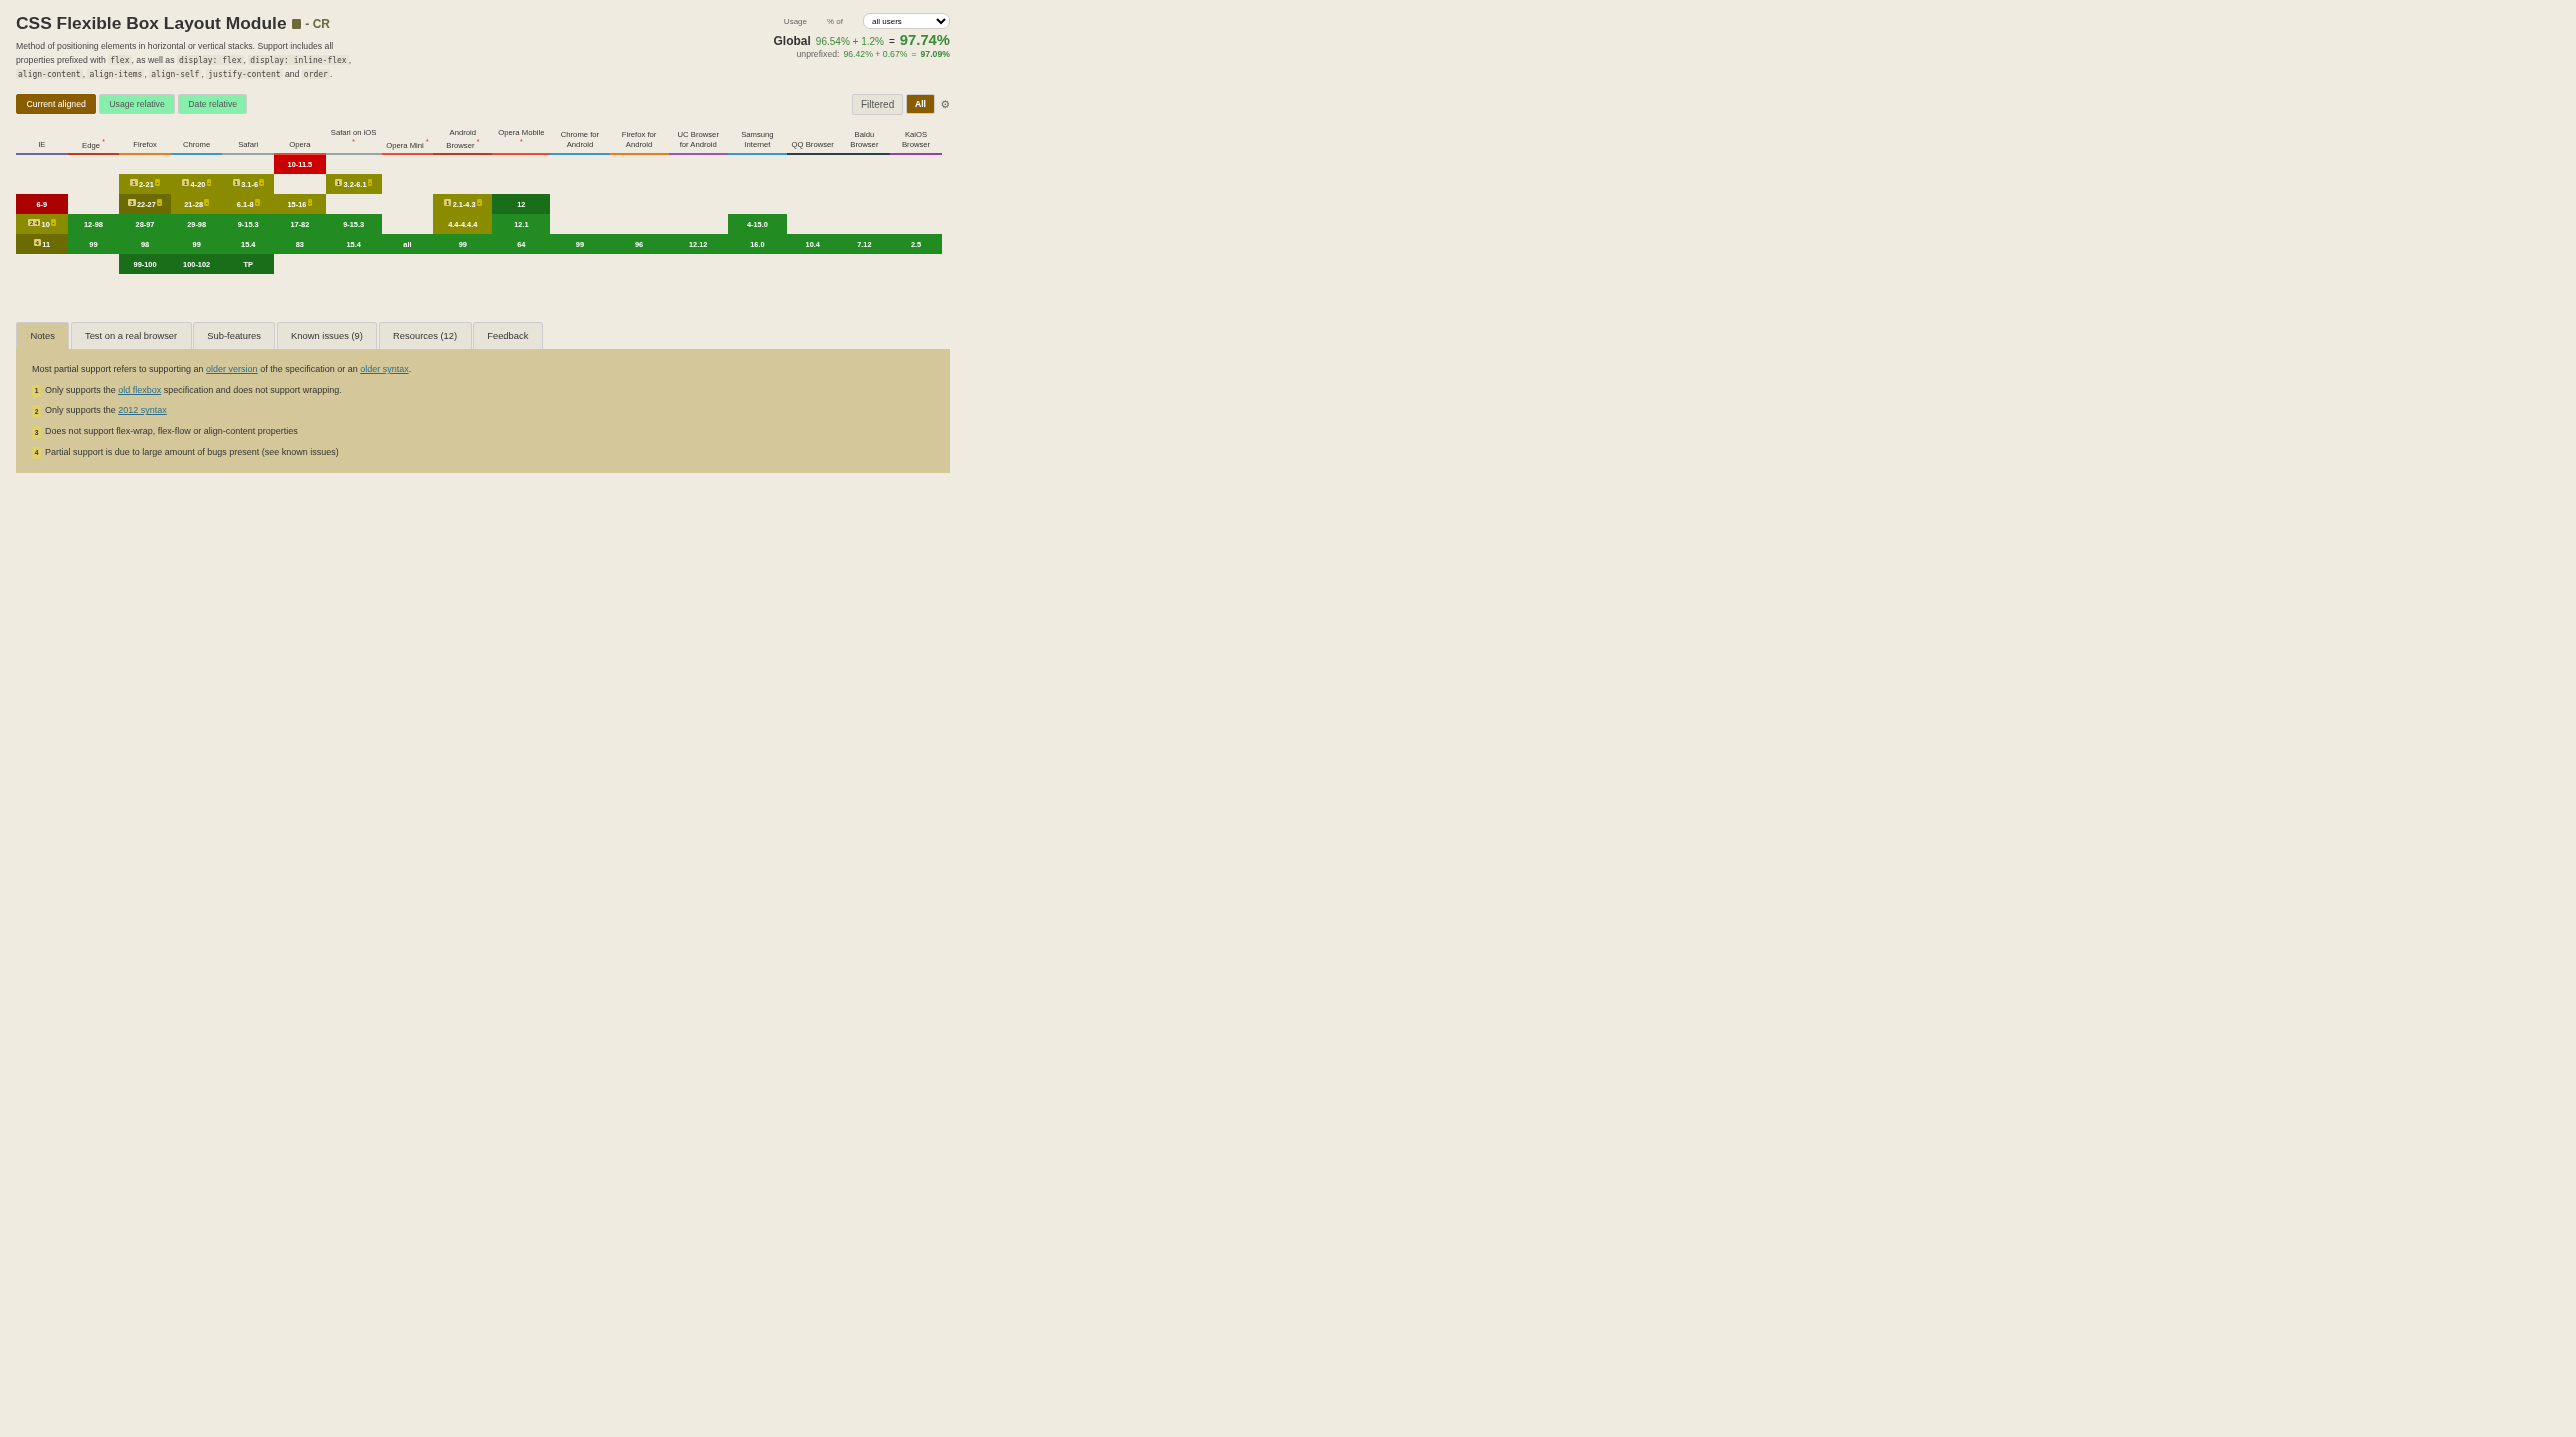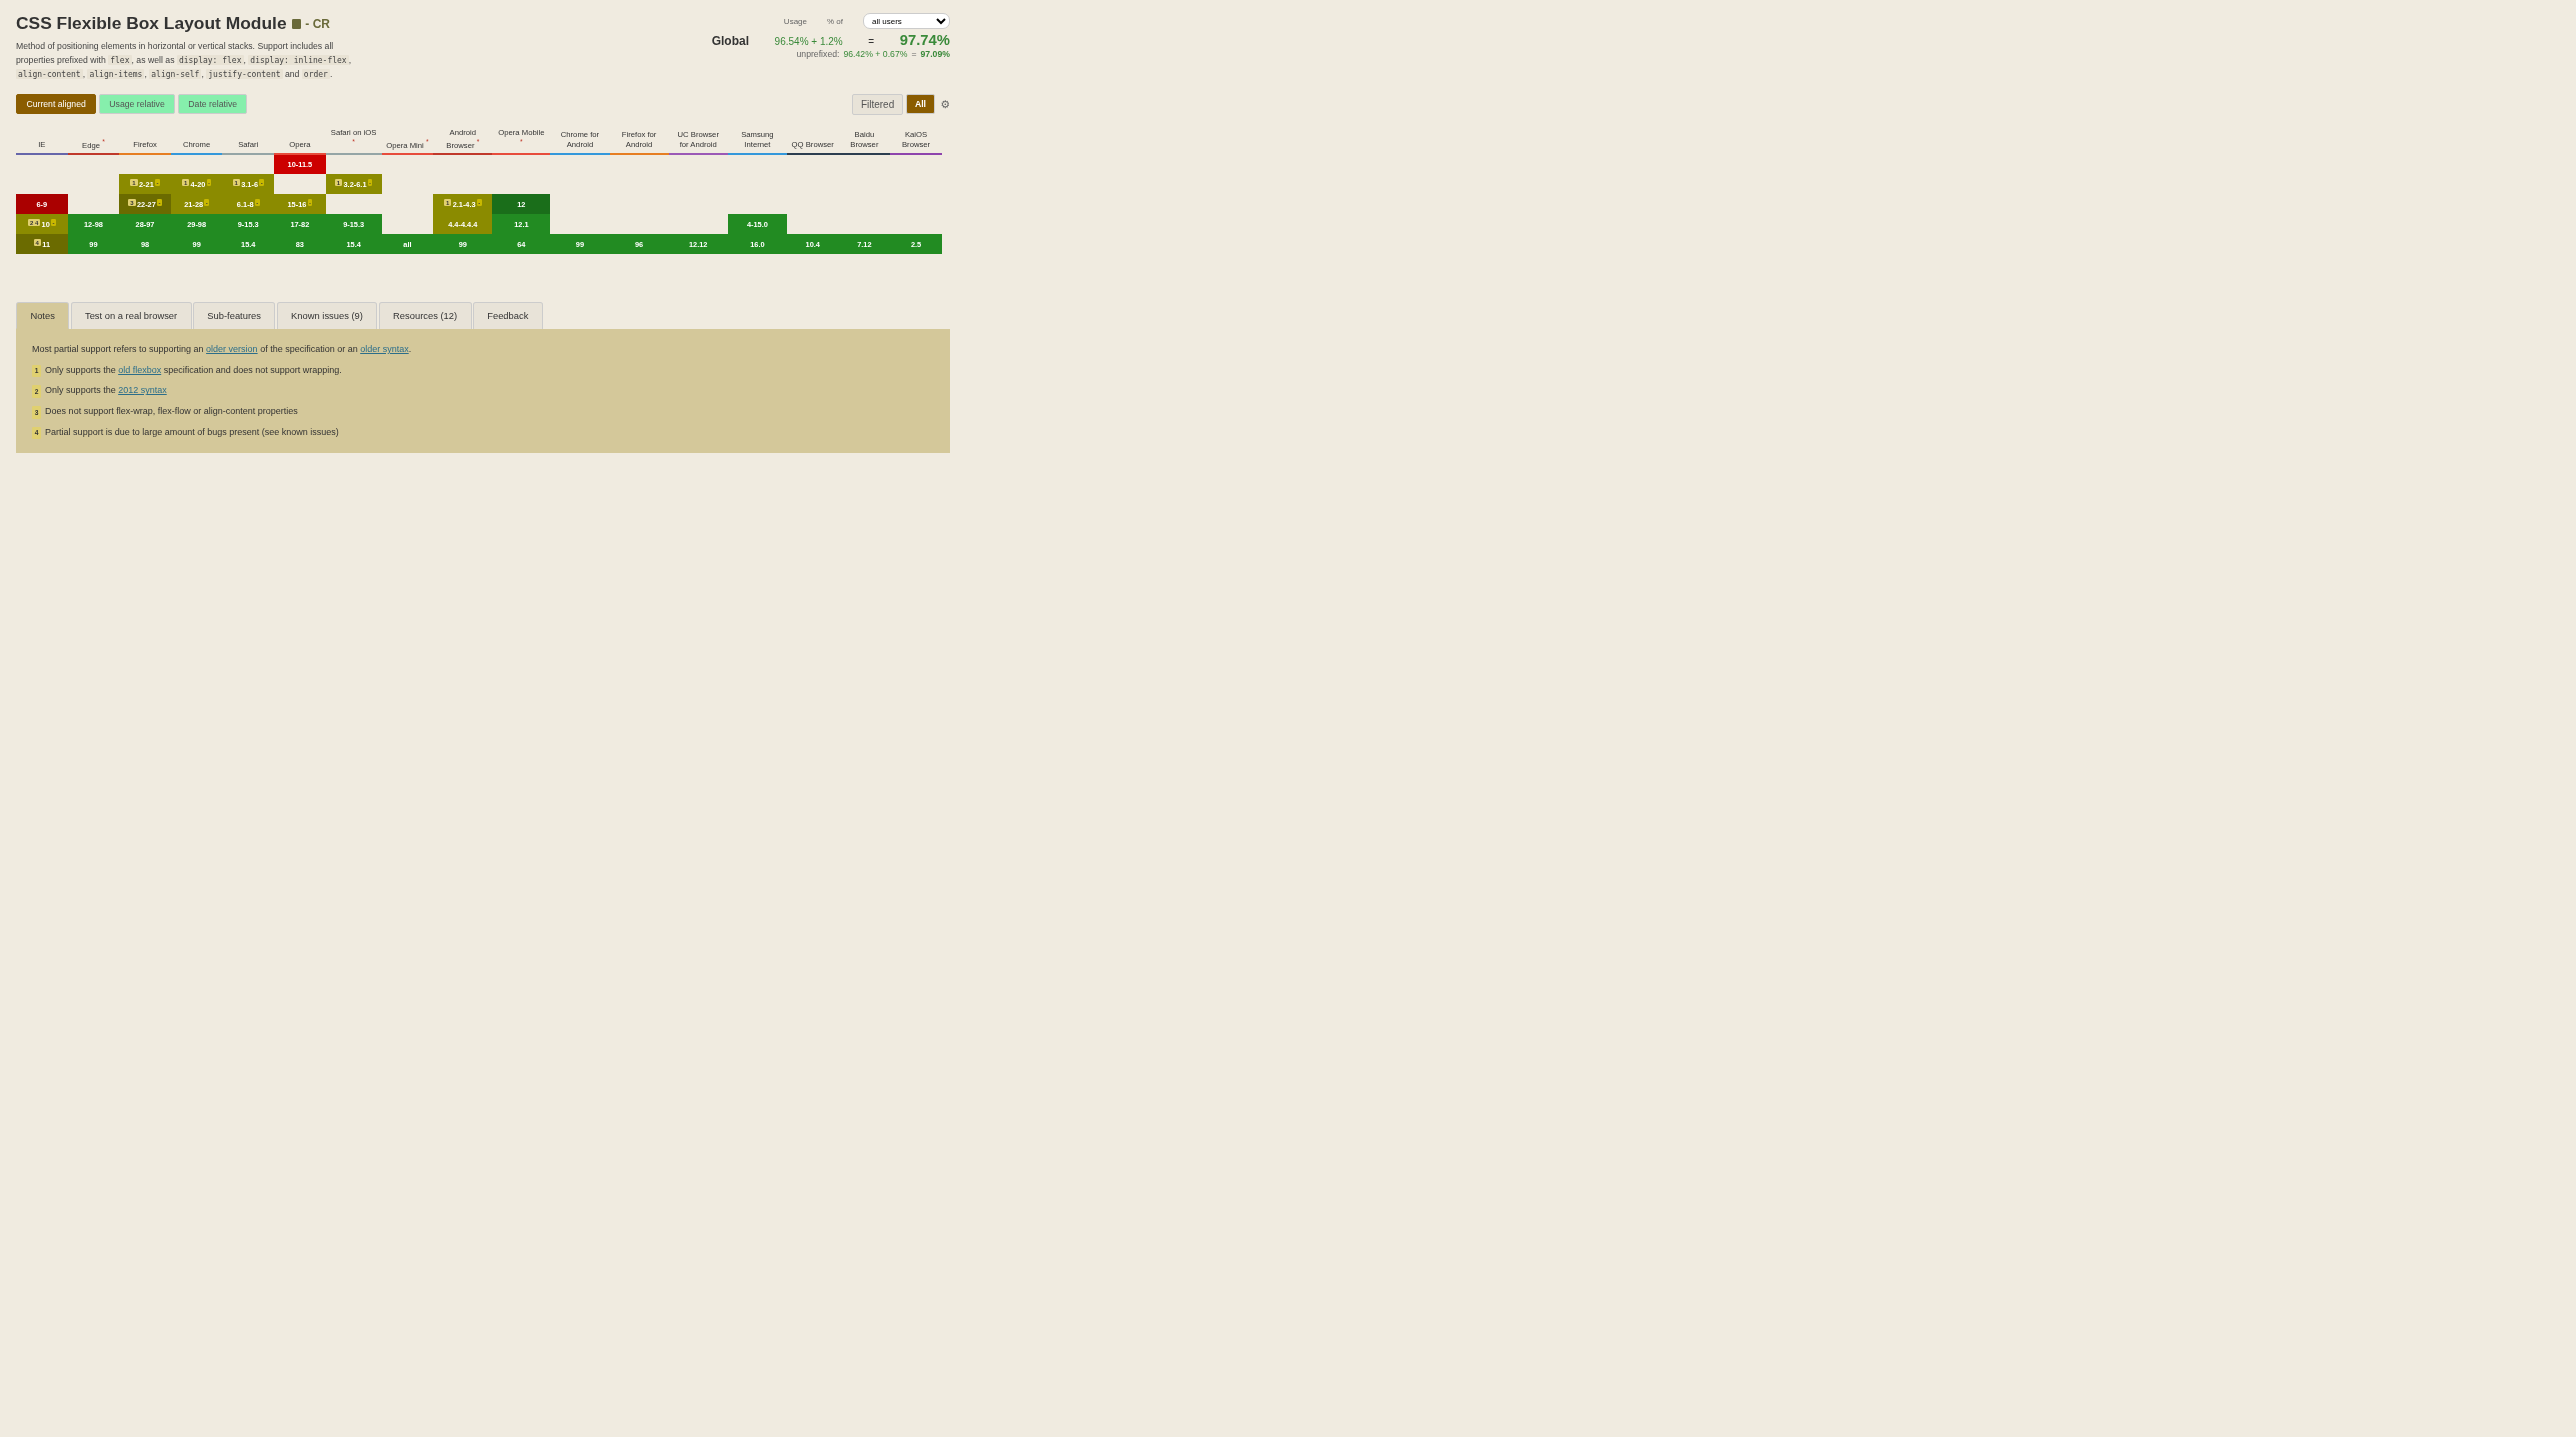--- a/index.html
+++ b/index.html
@@ -62,21 +62,21 @@
       border: 0.7px solid #ccc;
       background: white;
       padding: 1.3px 12px 1.3px 4px;
       font-size: 8px;
       border-radius: 7px;
       appearance: auto;
     }
     .usage-global {
       display: flex;
       align-items: baseline;
-      justify-content: space-between;
+      justify-content: flex-end;
       gap: 5px;
       margin-top: 2.7px;
     }
     .usage-global .label {
       font-size: 12px;
       font-weight: bold;
       color: #333;
       min-width: 54px;
     }
     .usage-green { color: #3a8a3a; font-size: 10px; }
@@ -439,20 +439,39 @@
           <td class="cell cell-green">64</td>
           <td class="cell cell-green">99</td>
           <td class="cell cell-green">96</td>
           <td class="cell cell-green">12.12</td>
           <td class="cell cell-green">16.0</td>
           <td class="cell cell-green">10.4</td>
           <td class="cell cell-green">7.12</td>
           <td class="cell cell-green">2.5</td>
         </tr>
 
+        <tr>
+          <td class="cell cell-empty"></td>
+          <td class="cell cell-empty"></td>
+          <td class="cell cell-dark-green">99-100</td>
+          <td class="cell cell-dark-green">100-102</td>
+          <td class="cell cell-dark-green">TP</td>
+          <td class="cell cell-empty"></td>
+          <td class="cell cell-empty"></td>
+          <td class="cell cell-empty"></td>
+          <td class="cell cell-empty"></td>
+          <td class="cell cell-empty"></td>
+          <td class="cell cell-empty"></td>
+          <td class="cell cell-empty"></td>
+          <td class="cell cell-empty"></td>
+          <td class="cell cell-empty"></td>
+          <td class="cell cell-empty"></td>
+          <td class="cell cell-empty"></td>
+          <td class="cell cell-empty"></td>
+        </tr>
       </tbody>
     </table>
   </div>
 
   <div class="bottom-tabs">
     <button class="bottom-tab active">Notes</button>
     <button class="bottom-tab">Test on a real browser</button>
     <button class="bottom-tab">Sub-features</button>
     <button class="bottom-tab">Known issues (9)</button>
     <button class="bottom-tab">Resources (12)</button>

